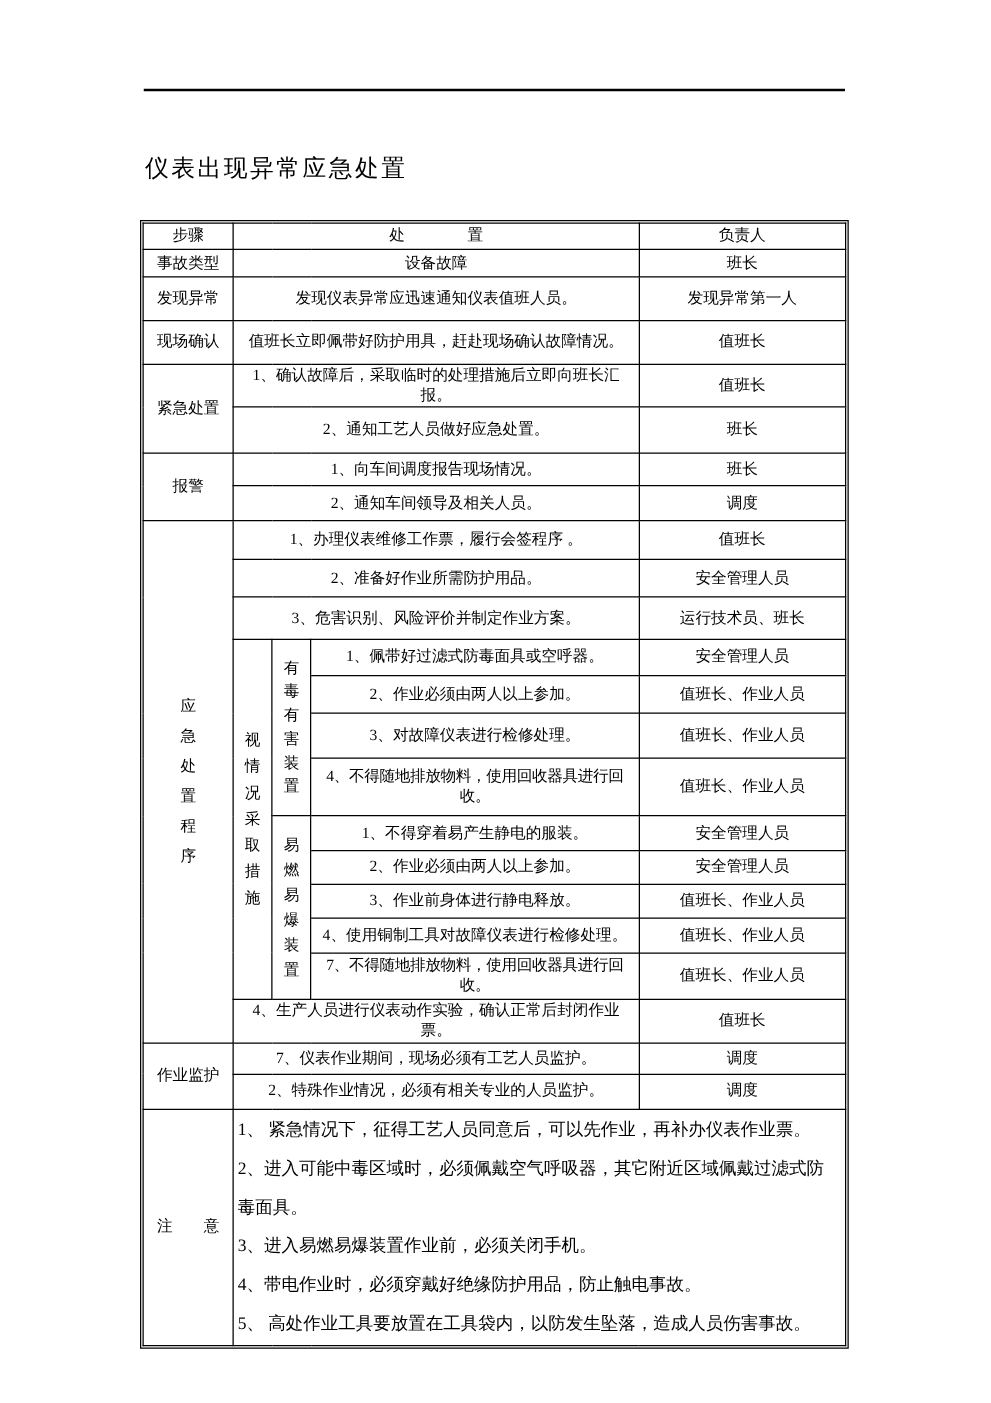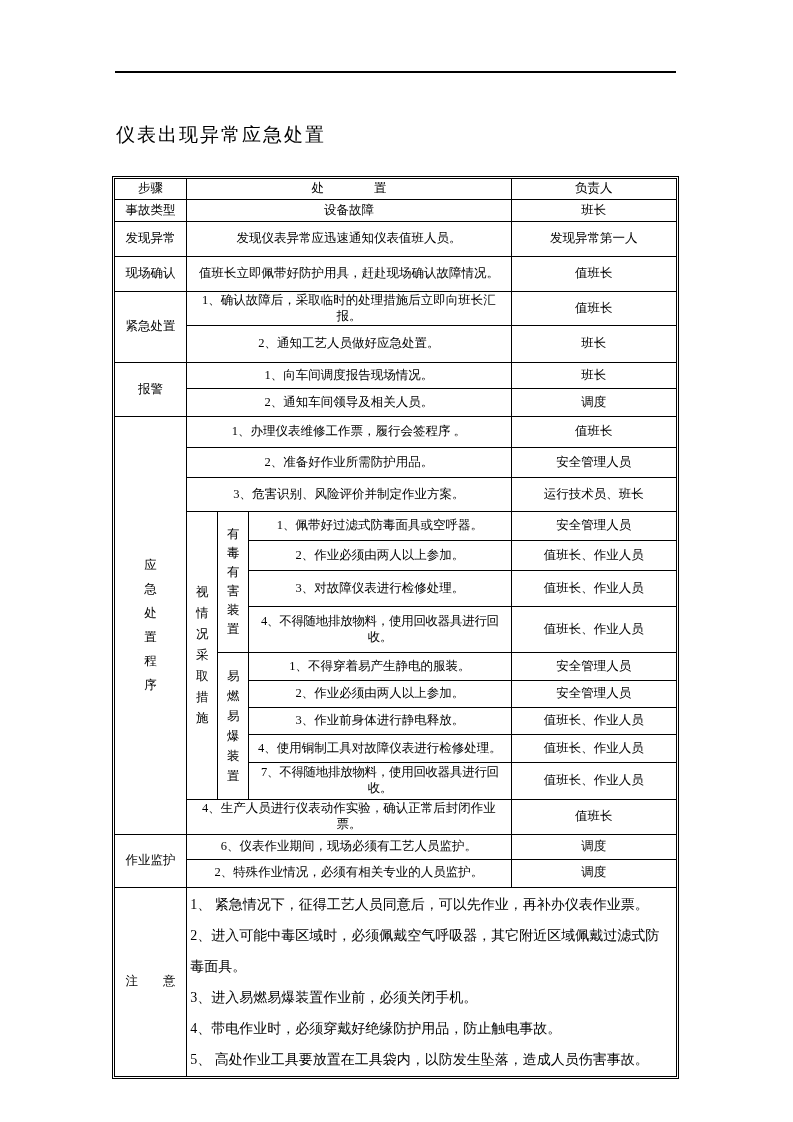--- a/index.html
+++ b/index.html
@@ -181,21 +181,21 @@
         <td class="resp">值班长、作业人员</td>
       </tr>
 
       <tr style="height:24px">
         <td class="act" colspan="3">4、生产人员进行仪表动作实验，确认正常后封闭作业票。</td>
         <td class="resp">值班长</td>
       </tr>
 
       <tr style="height:25px">
         <td class="step" rowspan="2">作业监护</td>
-        <td class="act" colspan="3">6、仪表作业期间，现场必须有工艺人员监护。</td>
+        <td class="act" colspan="3">7、仪表作业期间，现场必须有工艺人员监护。</td>
         <td class="resp">调度</td>
       </tr>
       <tr style="height:28px">
         <td class="act" colspan="3">2、特殊作业情况，必须有相关专业的人员监护。</td>
         <td class="resp">调度</td>
       </tr>
 
       <tr style="height:170px">
         <td class="step">注　　意</td>
         <td class="notes-cell" colspan="4">

